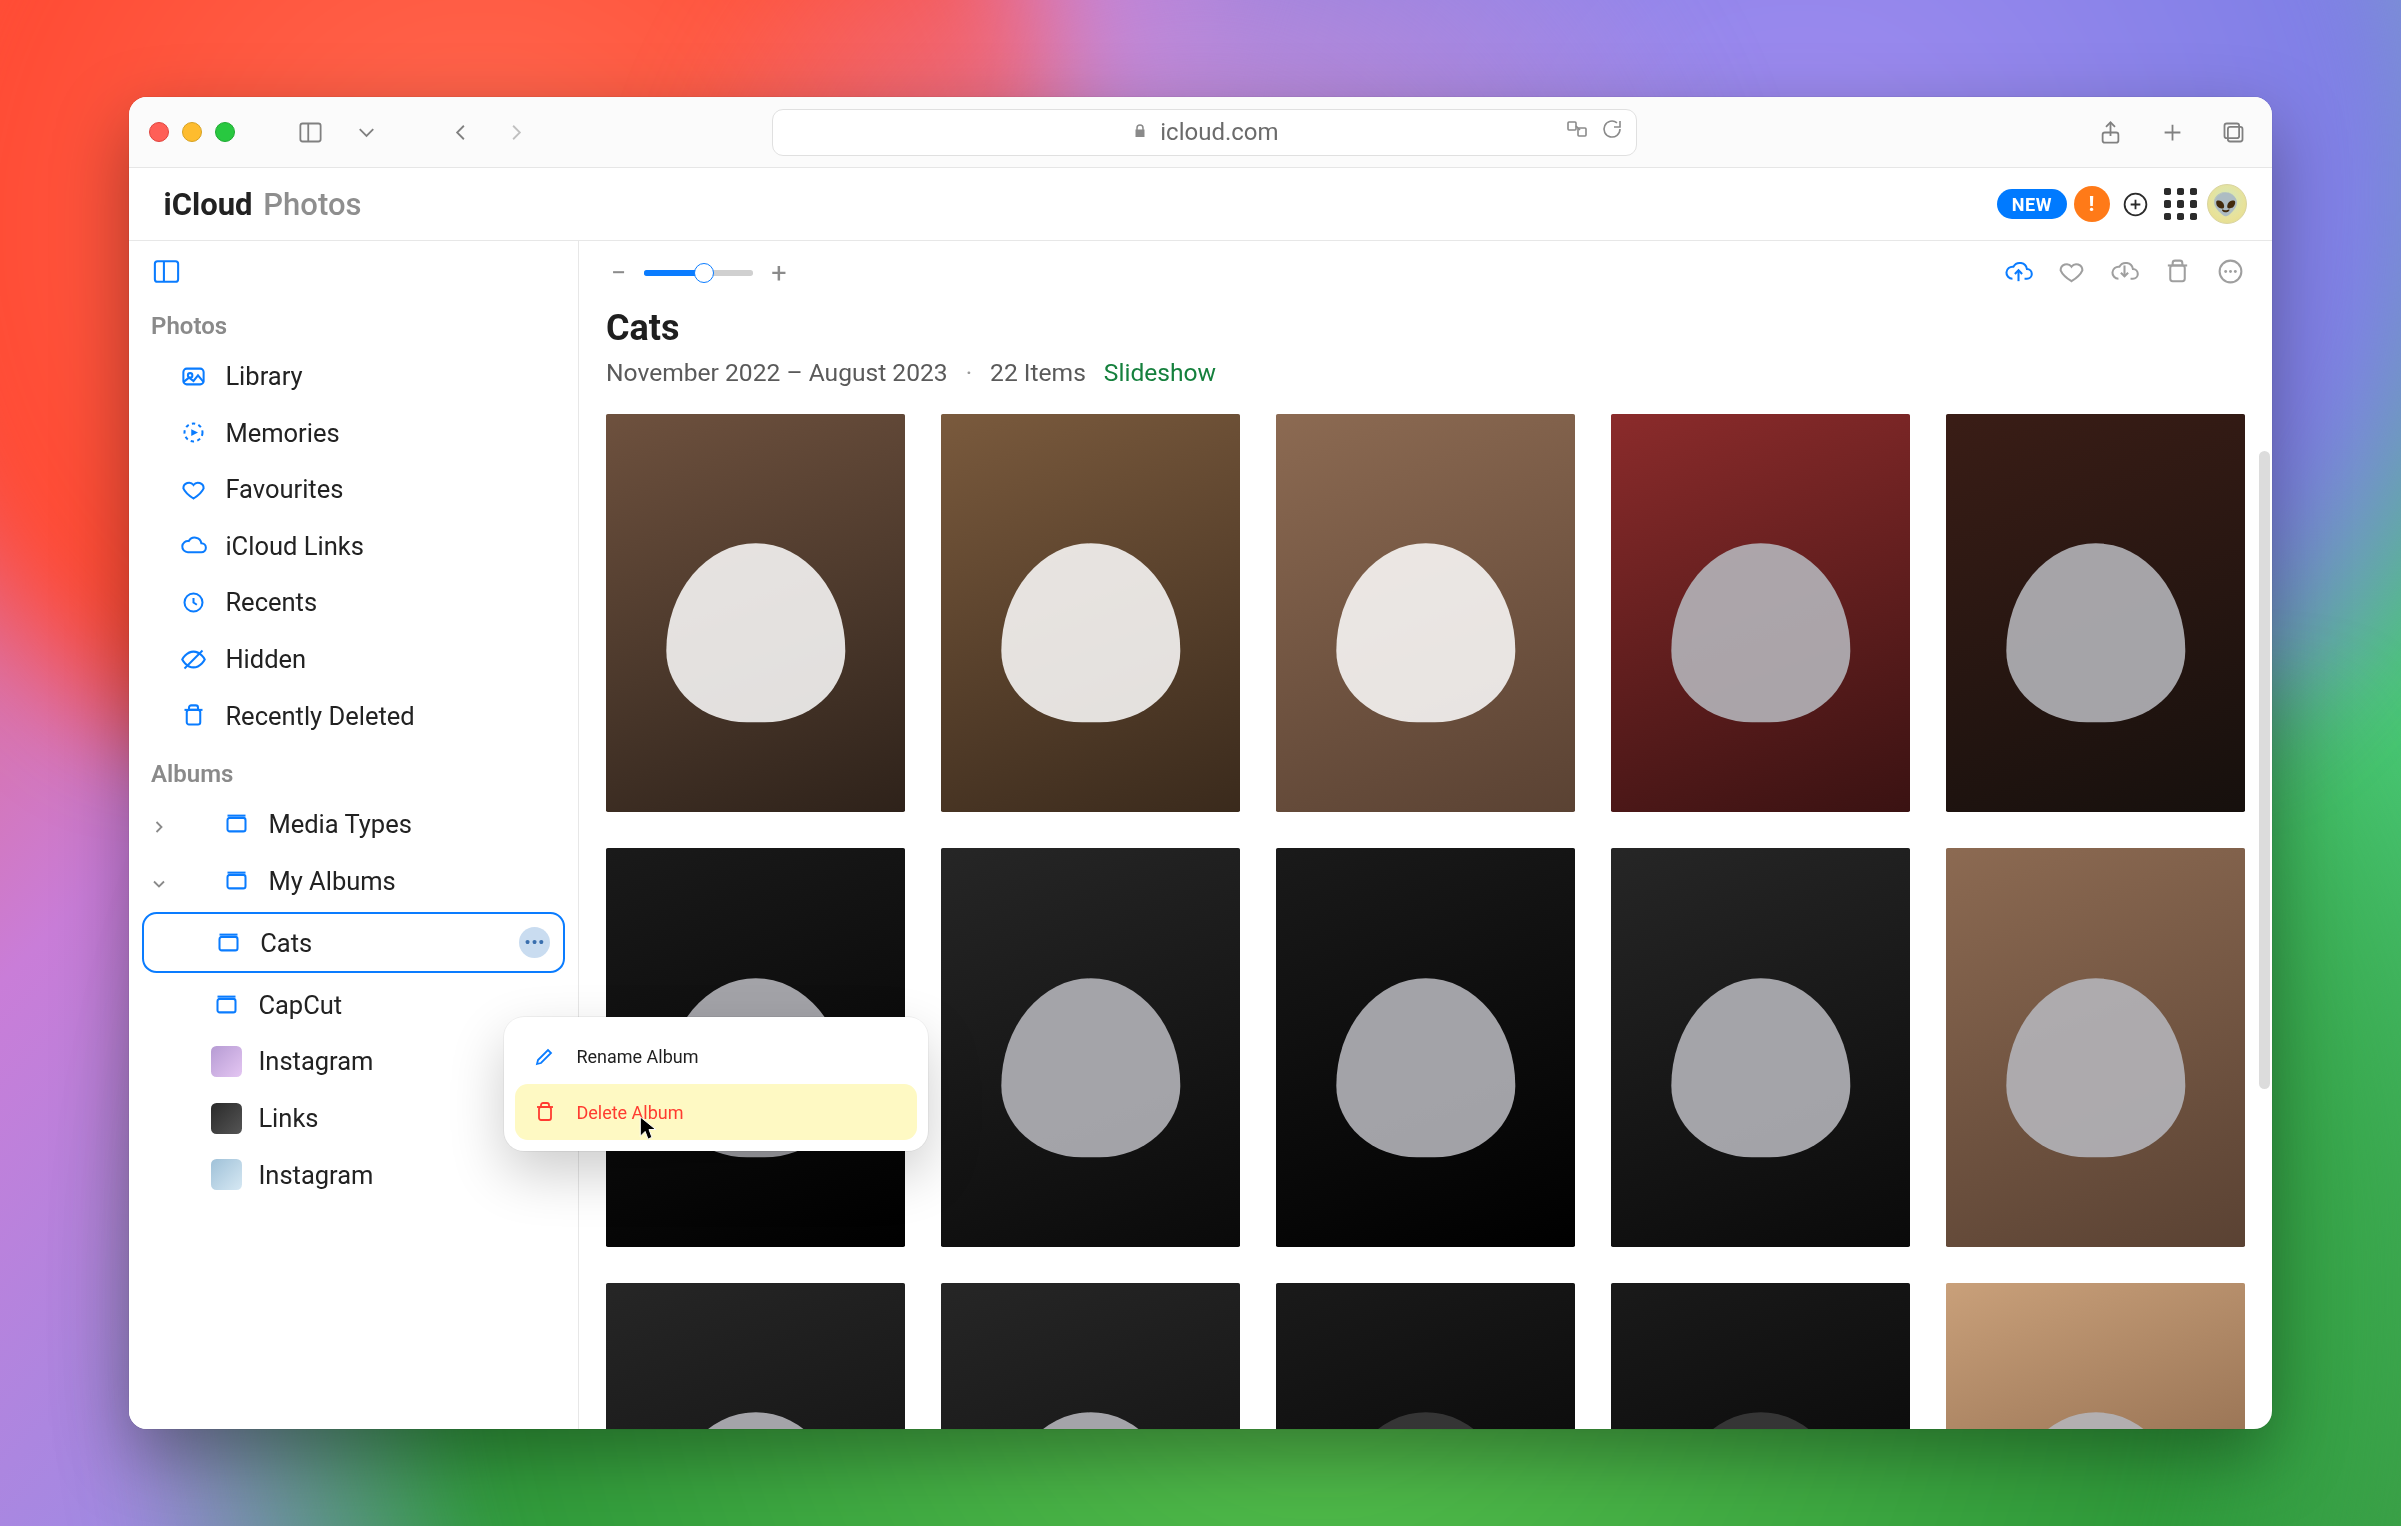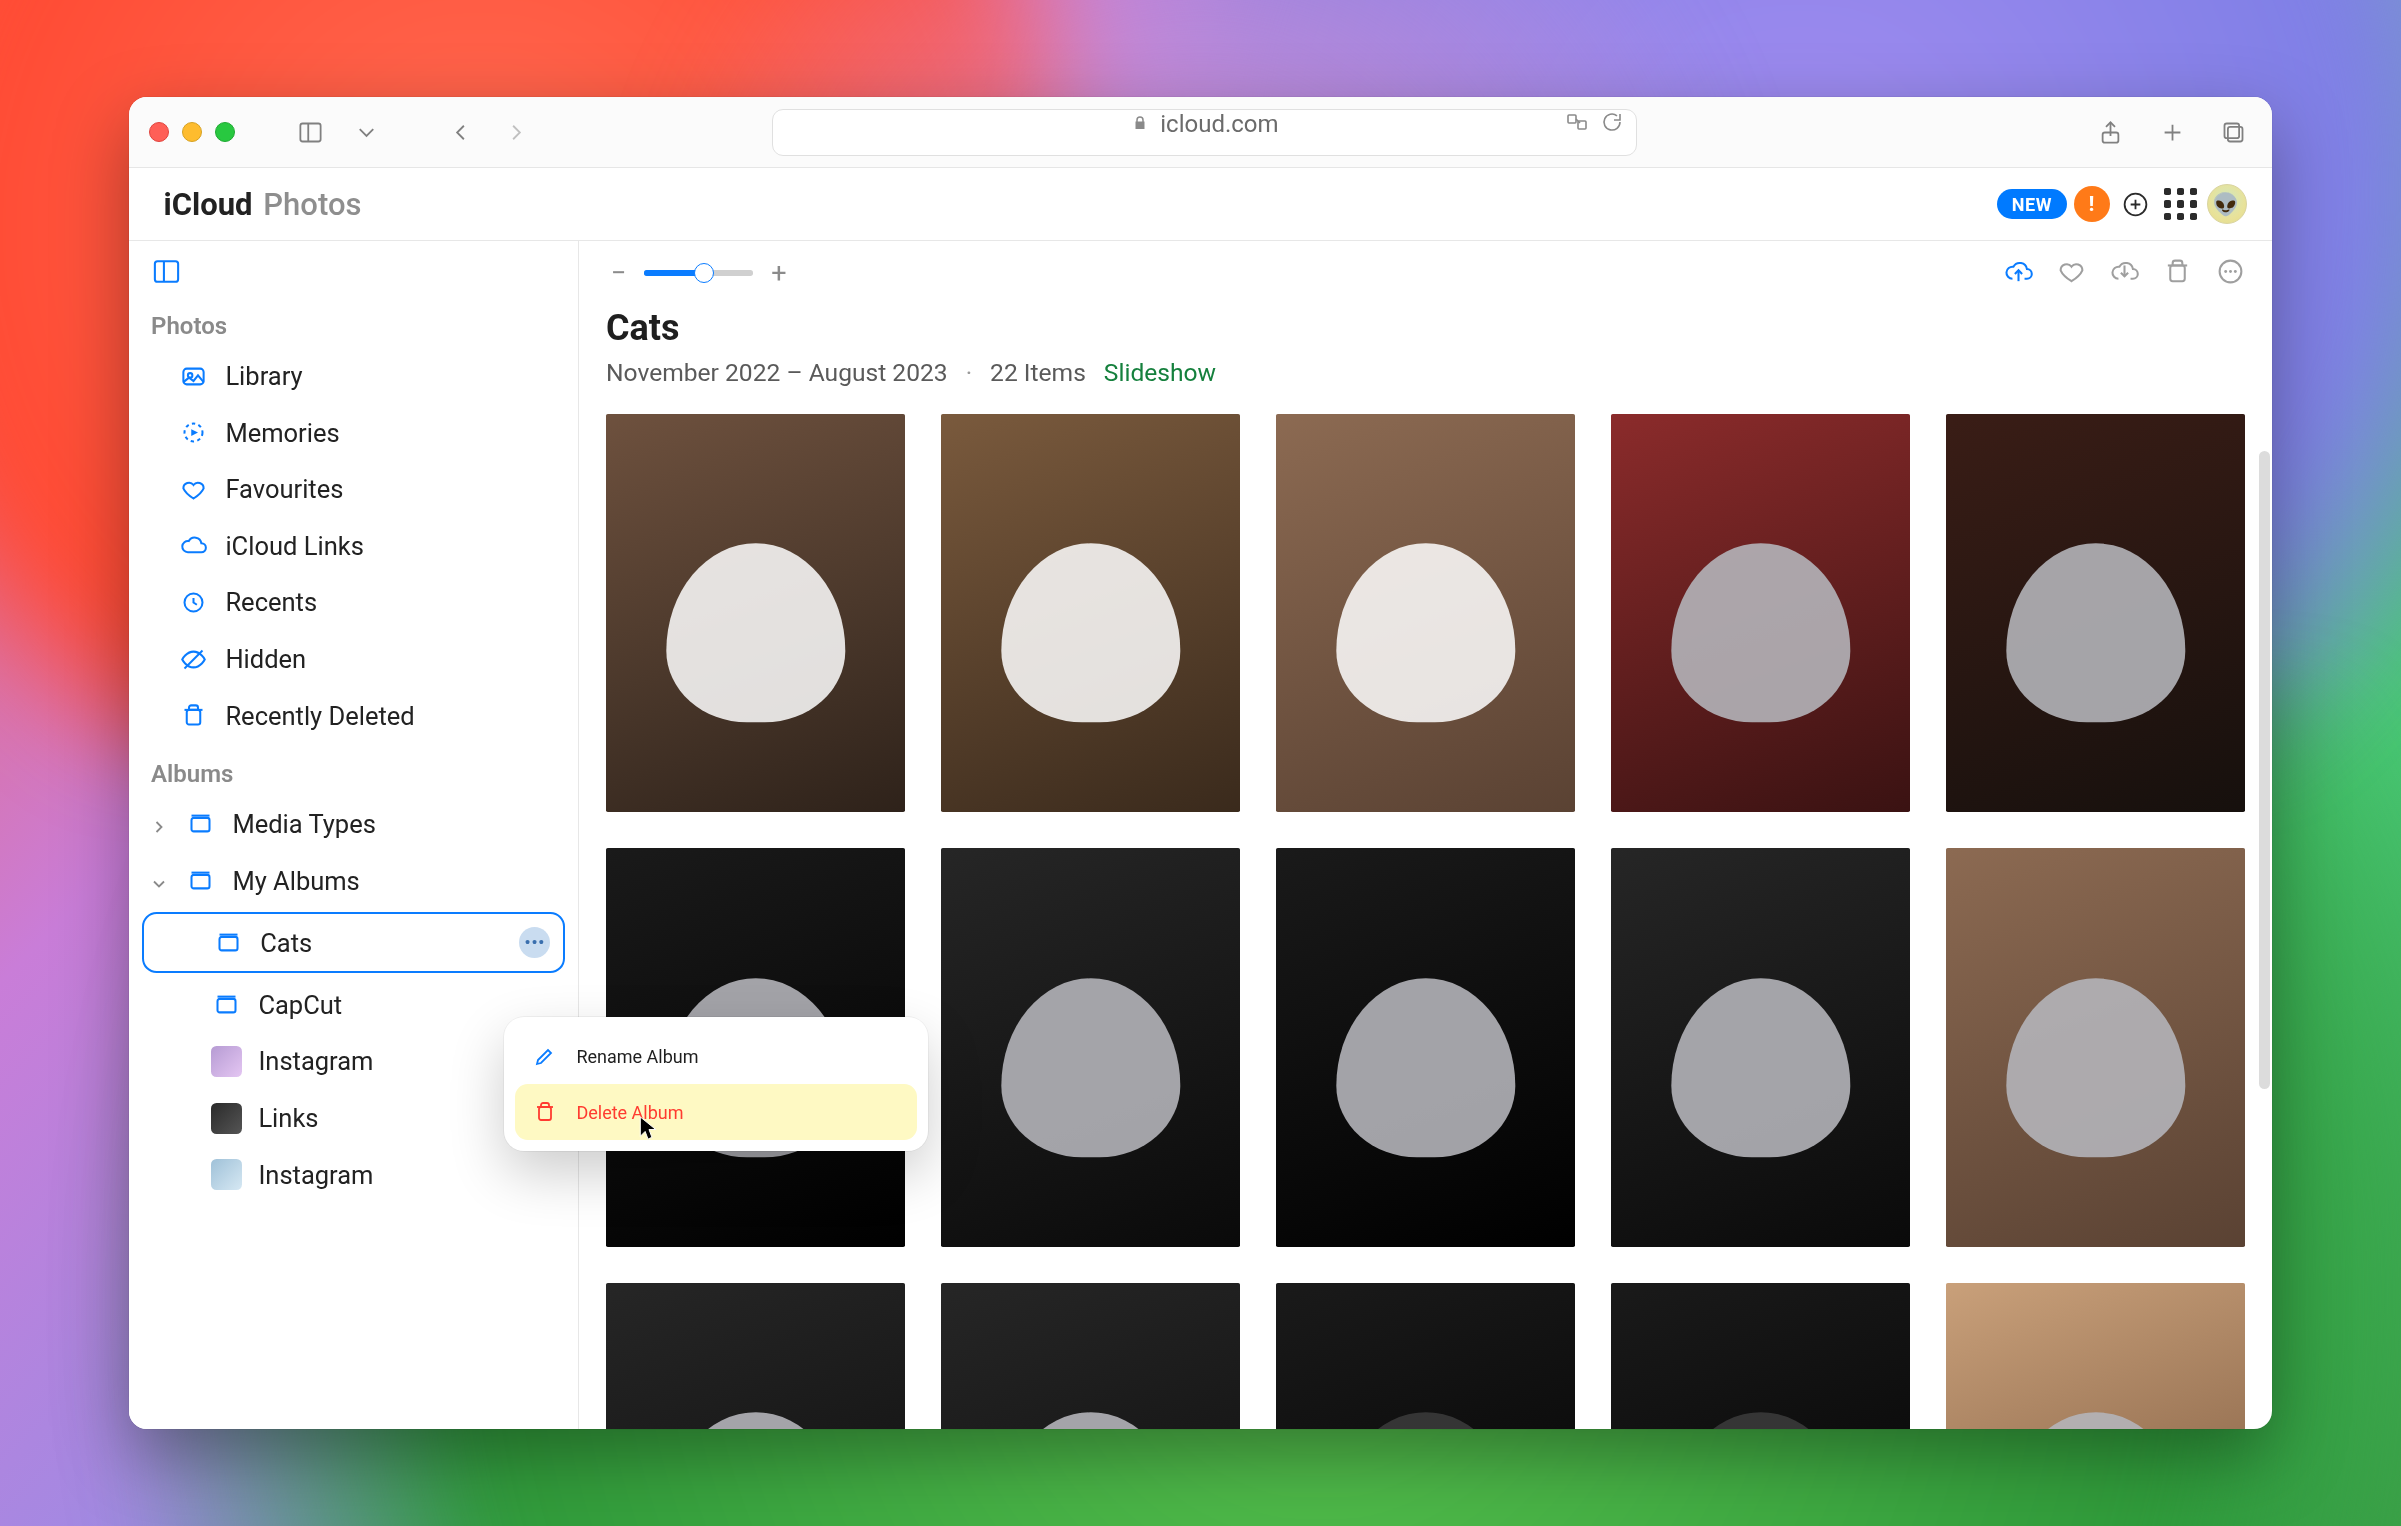--- a/index.html
+++ b/index.html
@@ -22,21 +22,21 @@
 .traffic span { width:20px; height:20px; border-radius:50%; display:block; }
 .traffic .close { background:#ff5f57; border:0.9px solid #e0443e; }
 .traffic .min { background:#febc2e; border:0.9px solid #d6a223; }
 .traffic .max { background:#28c840; border:0.9px solid #1faa33; }
 
 .tb-btn { width:36px; height:36px; display:flex; align-items:center; justify-content:center; color:#808080; border-radius:7.3px; }
 .tb-btn svg { width:27px; height:27px; stroke:currentColor; fill:none; stroke-width:1.6; }
 .tb-btn.disabled { color:#c0c0c0; }
 .tb-sep { flex:0 0 18px; }
 
-.urlfield { flex:1; max-width:865px; margin:0 auto; height:47px; border:0.9px solid #e0e0e0; border-radius:11px; background:#fff; display:flex; align-items:flex-start; justify-content:center; gap:11px; color:#6b6b6b; font-size:24px; position:relative; }
+.urlfield { flex:1; max-width:865px; margin:0 auto; height:47px; border:0.9px solid #e0e0e0; border-radius:11px; background:#fff; display:flex; align-items:center; justify-content:center; gap:11px; color:#6b6b6b; font-size:24px; position:relative; }
 .urlfield .secure { color:#8a8a8a; }
 .urlfield .right-addons { position:absolute; right:12.8px; display:flex; gap:11px; color:#8a8a8a; }
 .urlfield .right-addons svg { width:24px; height:24px; stroke:currentColor; fill:none; stroke-width:1.6; }
 
 .titlebar .right { margin-left:auto; display:flex; gap:25.5px; }
 
 
 .appheader { height:73px; border-bottom:0.9px solid #e7e7e7; background:#fff; display:flex; align-items:center; padding:0 25.5px; gap:7px; }
 .brand { display:flex; align-items:baseline; gap:9px; }
 .brand .apple { font-size:27px; color:#202020; position:relative; top:1.8px; }
@@ -56,21 +56,21 @@
 .body { flex:1; display:flex; min-height:0; }
 .sidebar { width:450px; border-right:0.9px solid #e7e7e7; background:#ffffff; padding:14.6px 0 18px; overflow:visible; position:relative; }
 .side-toggle { padding:0 22px 5.5px; }
 .side-toggle svg { width:31px; height:31px; stroke:#0a7cff; fill:none; stroke-width:1.6; }
 
 .section-title { color:#8a8a8a; font-size:24px; font-weight:600; padding:16.4px 22px 7.3px; }
 .navlist { list-style:none; }
 .navlist li { display:flex; align-items:center; gap:16.4px; padding:12.8px 22px 12.8px 49px; font-size:25.5px; color:#222; border-radius:11px; position:relative; }
 .navlist li .ic { width:31px; height:31px; display:flex; align-items:center; justify-content:center; color:#0a7cff; flex:0 0 31px; }
 .navlist li .ic svg { width:27px; height:27px; stroke:currentColor; fill:none; stroke-width:1.8; }
-.navlist li.indent-1 { padding-left:56px; }
+.navlist li.indent-1 { padding-left:92px; }
 .navlist li.indent-2 { padding-left:82px; }
 .navlist li .disclosure { position:absolute; left:20px; width:22px; height:22px; color:#8a8a8a; }
 .navlist li .disclosure svg { width:20px; height:20px; stroke:currentColor; fill:none; stroke-width:2.2; }
 
 .navlist li.album-thumb .ic { border-radius:5.5px; overflow:hidden; background:#ddd; }
 .navlist li.album-thumb .ic.g1 { background:linear-gradient(135deg,#b69bd3,#e4c6f2); }
 .navlist li.album-thumb .ic.g2 { background:linear-gradient(135deg,#2a2a2a,#555); }
 .navlist li.album-thumb .ic.g3 { background:linear-gradient(135deg,#9fc1d8,#d6e8f3); }
 .navlist li.album-thumb .ic.g4 { background:linear-gradient(135deg,#6a875e,#a6c08f); }
 

